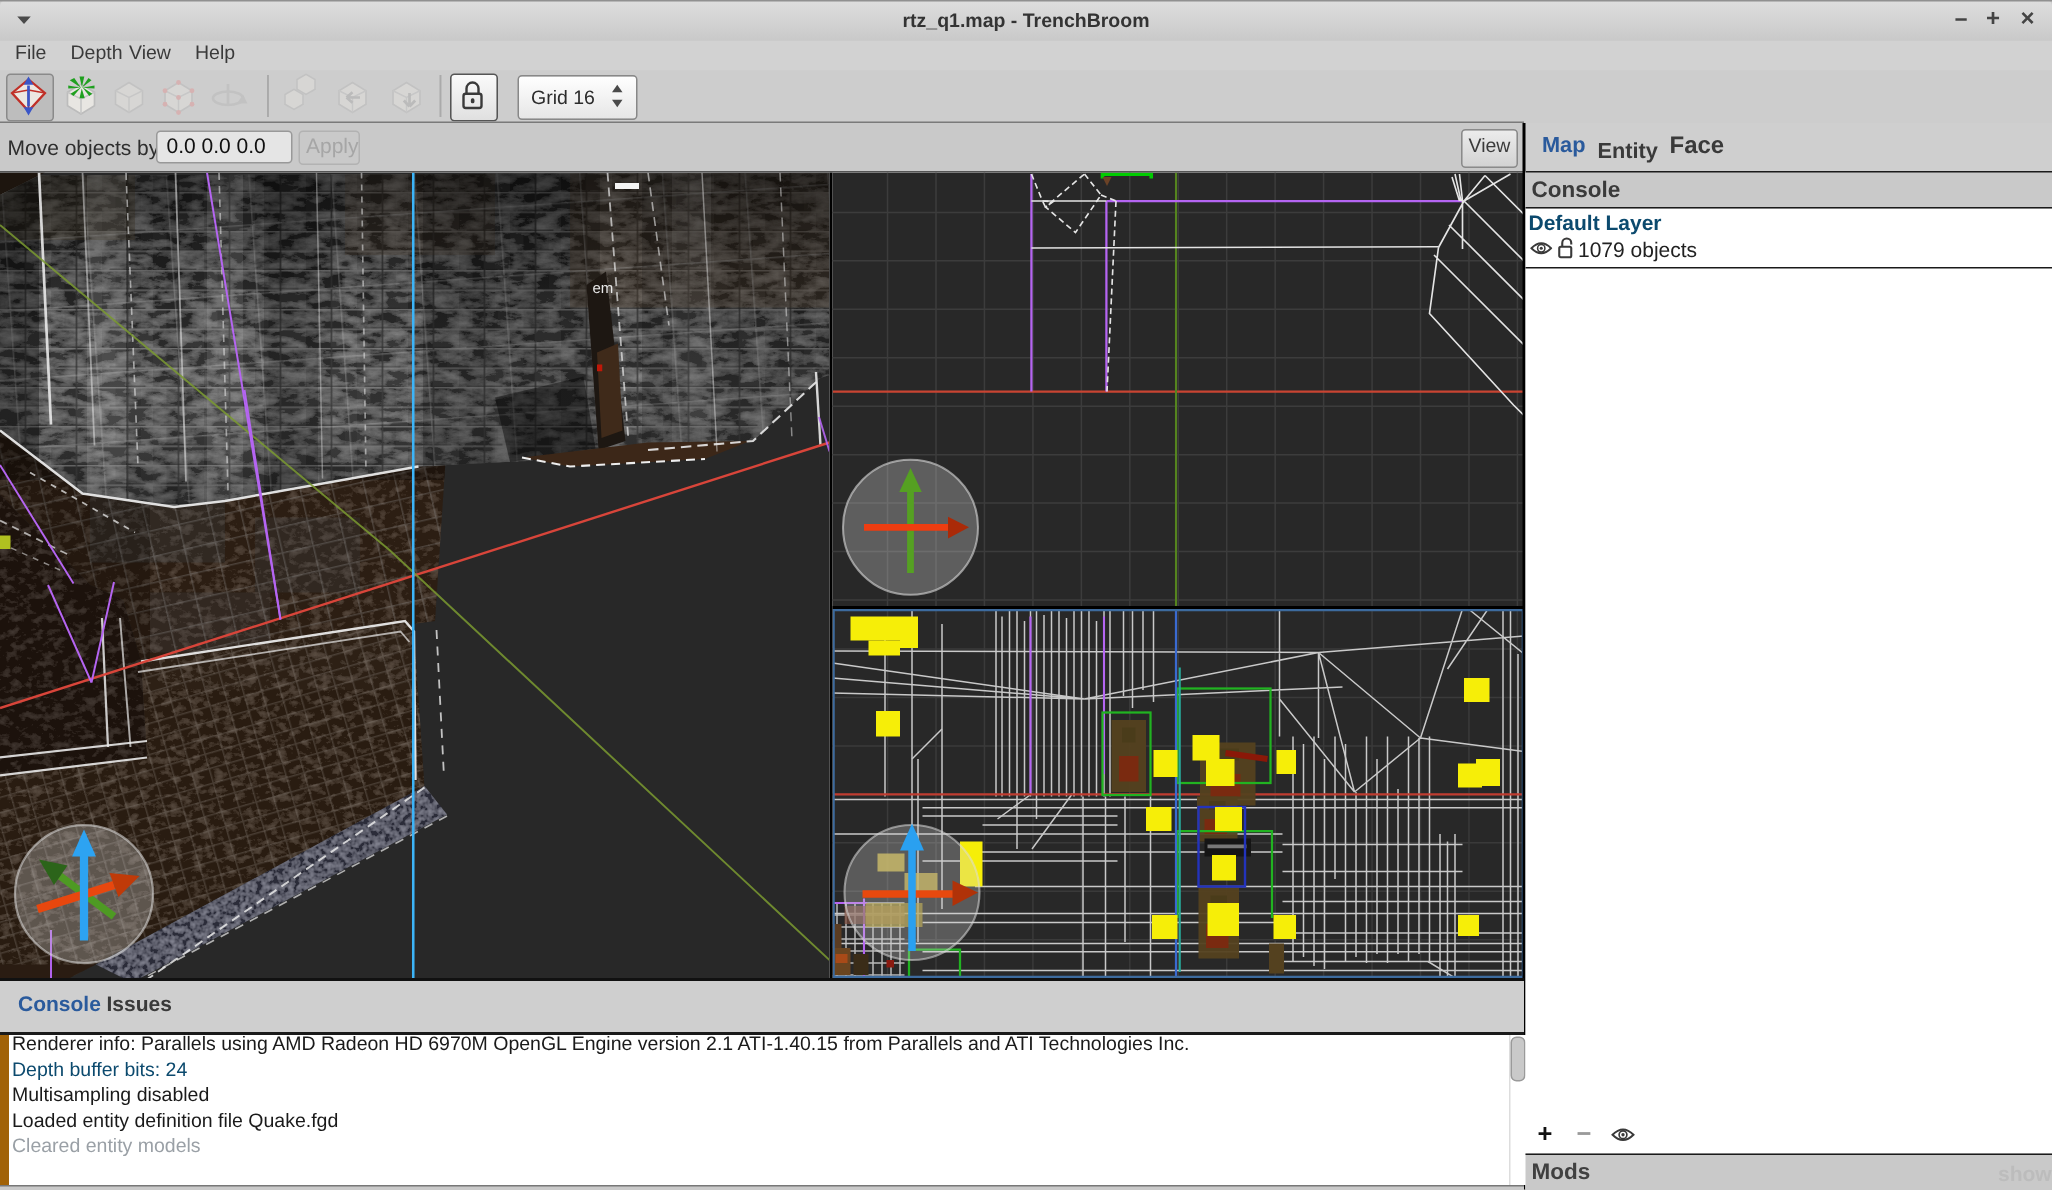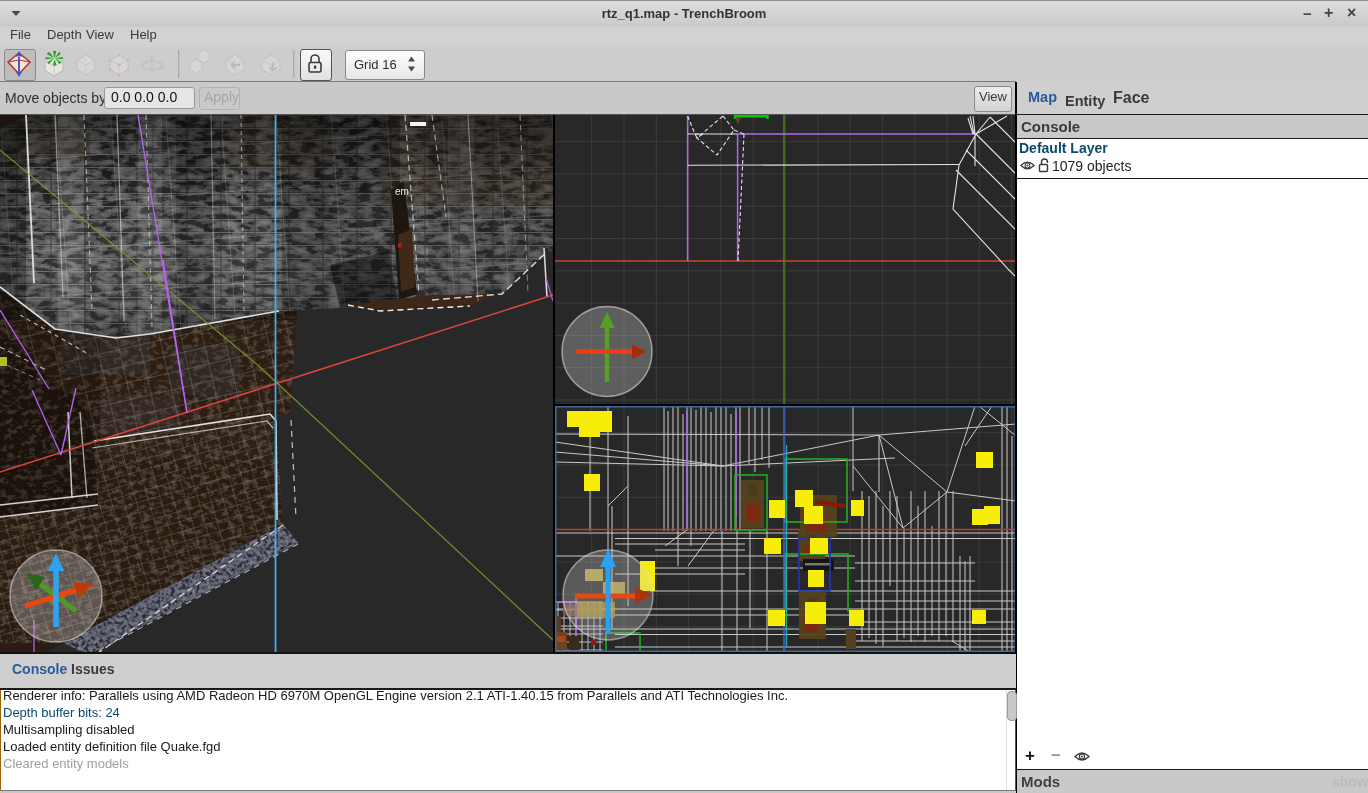--- a/index.html
+++ b/index.html
@@ -364,21 +364,21 @@
       <rect x="0.75" y="0.75" width="459.5" height="244.5" fill="none" stroke="#3d6b9e" stroke-width="1.5"></rect>
     </svg>
     <div class="abs" style="left:553px;top:115px;width:2px;height:537px;background:#000"></div>
     <div class="abs" style="left:555px;top:404px;width:461px;height:2px;background:#000"></div>
     <div class="abs" style="left:0;top:114px;width:1016px;height:1px;background:#555"></div>
     <div class="abs" style="left:1015px;top:82px;width:2px;height:711px;background:#000"></div>
     <div class="abs" style="left:0;top:652px;width:1016px;height:36px;background:#cfcfcf;border-top:2px solid #111"></div>
     <div class="abs" style="left:12px;top:661px;font-size:14px;font-weight:bold;color:#2a5a9c">Console</div>
     <div class="abs" style="left:71px;top:661px;font-size:14px;font-weight:bold;color:#3a3a3a">Issues</div>
     <div class="abs" style="left:0;top:688px;width:1016px;height:2px;background:#1a1a1a"></div>
-    <div class="abs" style="left:0;top:690px;width:1014px;height:100px;background:#fff;border-left:1px solid #a16207;border-right:1px solid #555;overflow:hidden">
+    <div class="abs" style="left:0;top:690px;width:1014px;height:100px;background:#fff;border-left:6px solid #a16207;border-right:1px solid #555;overflow:hidden">
       <div style="position:absolute;left:2px;top:-3px;font-size:13px;line-height:17px;white-space:nowrap">
         <div style="color:#1a1a1a">Renderer info: Parallels using AMD Radeon HD 6970M OpenGL Engine version 2.1 ATI-1.40.15 from Parallels and ATI Technologies Inc.</div>
         <div style="color:#0c4a6e">Depth buffer bits: 24</div>
         <div style="color:#1a1a1a">Multisampling disabled</div>
         <div style="color:#1a1a1a">Loaded entity definition file Quake.fgd</div>
         <div style="color:#9aa0a6">Cleared entity models</div>
       </div>
     </div>
     <div class="abs" style="left:0;top:790px;width:1016px;height:3px;background:#c9c9c9;border-top:1px solid #777"></div>
     <div class="abs" style="left:1006px;top:690px;width:1px;height:100px;background:#ddd"></div>

